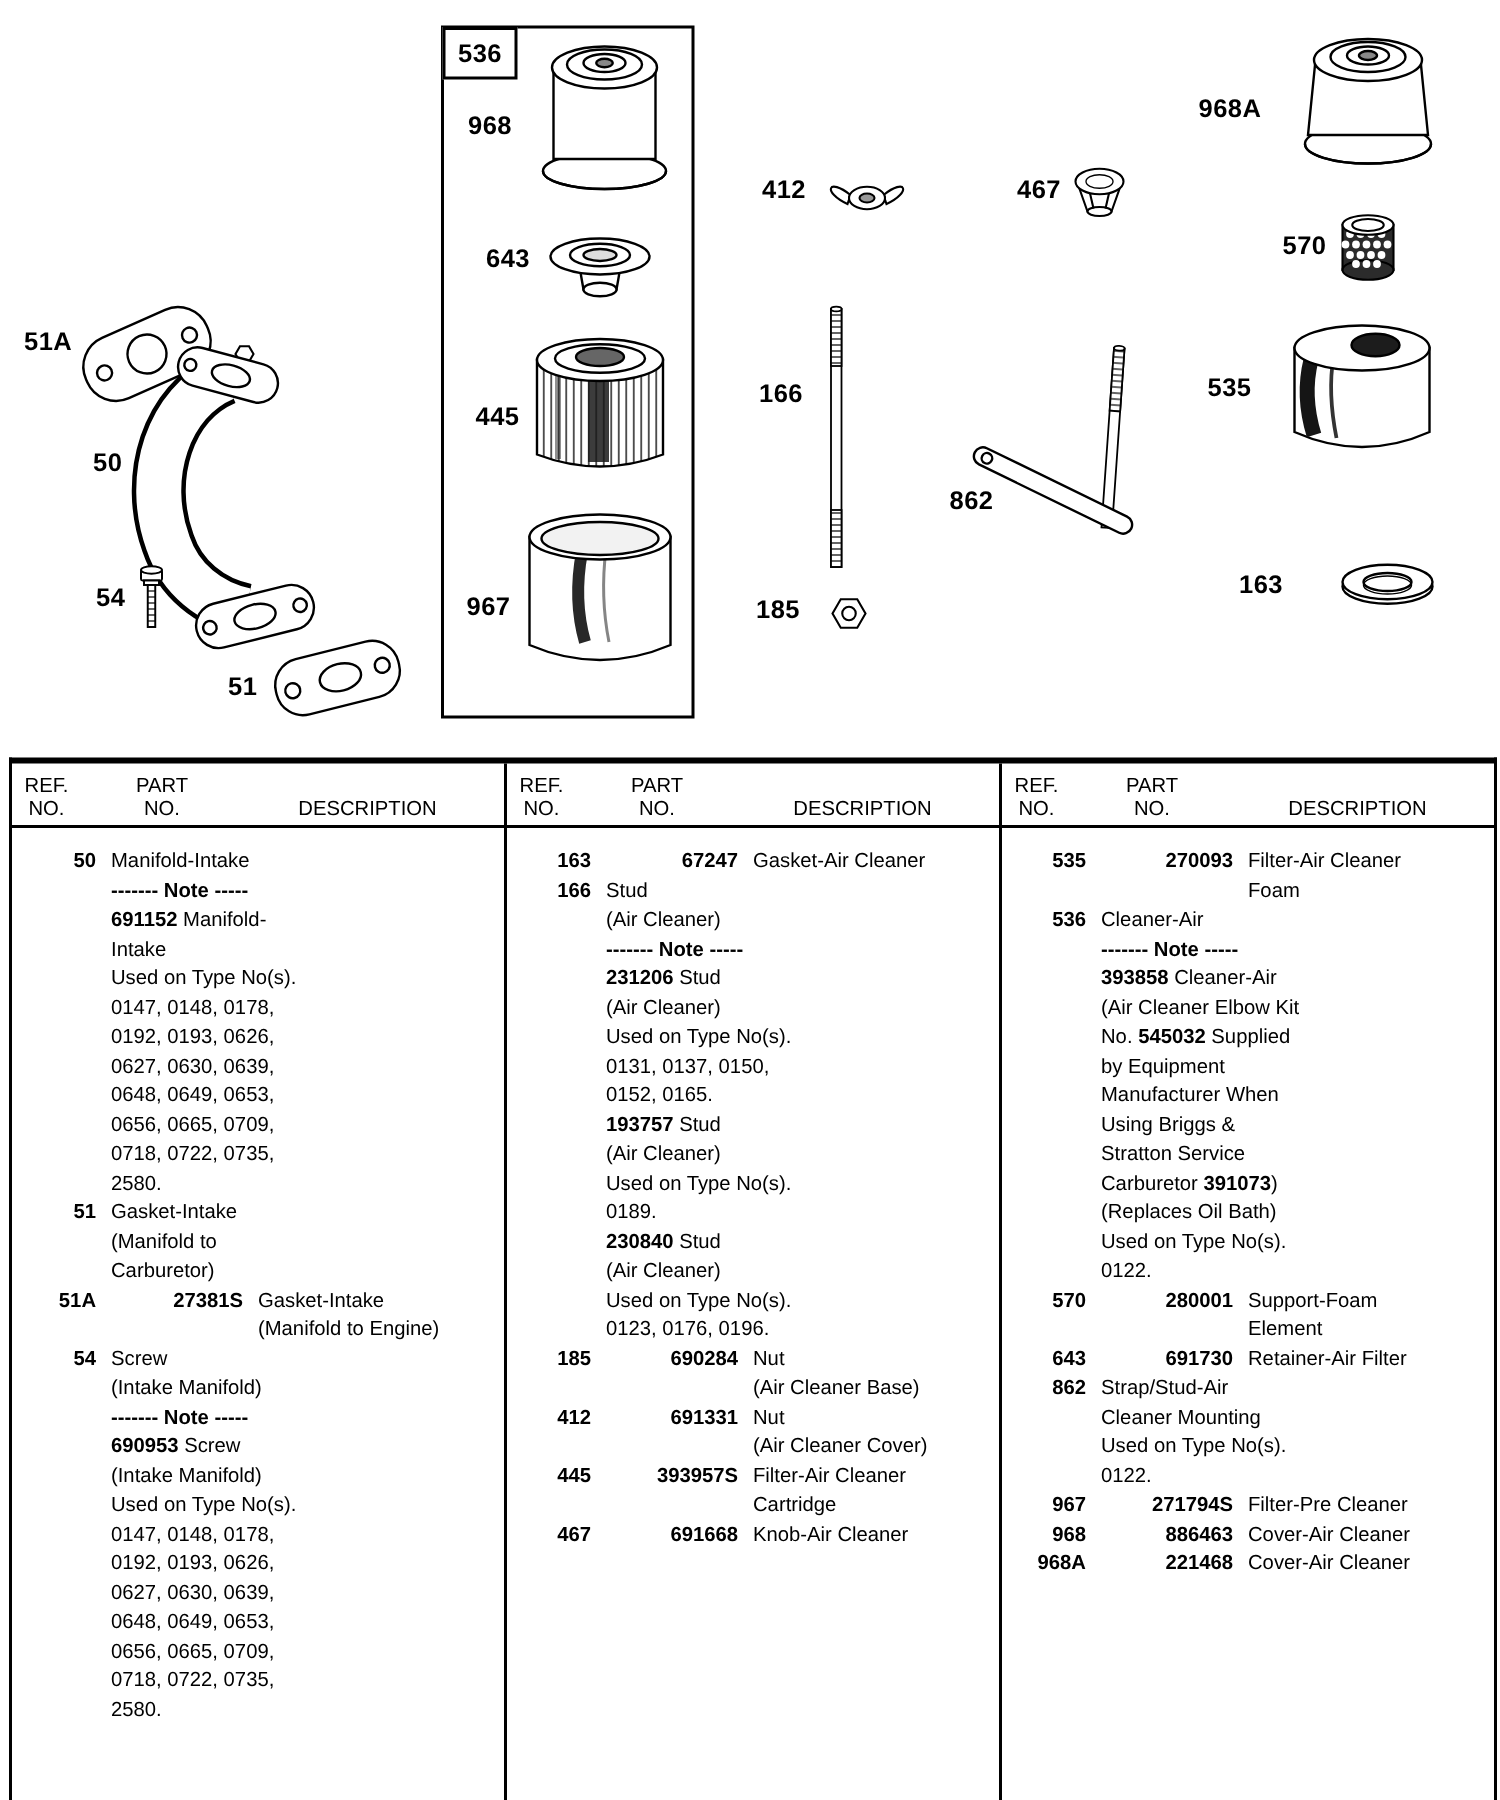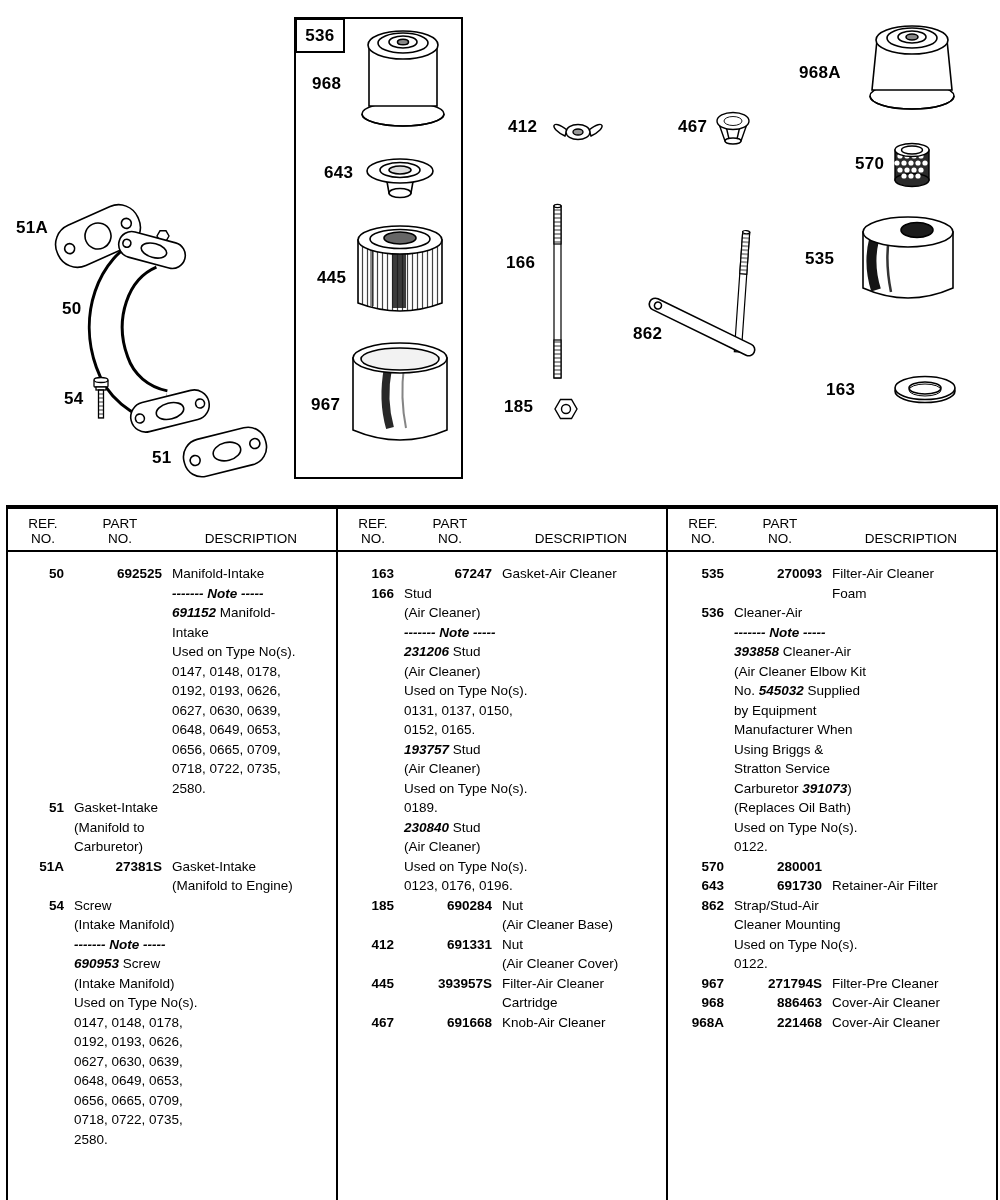--- a/index.html
+++ b/index.html
@@ -15,29 +15,29 @@
     display:flex;align-items:center;justify-content:center;}
   .parts-table{
     position:absolute;top:505px;left:6px;width:988px;height:695px;
     border-top:4px solid #000;border-left:2px solid #000;border-right:2px solid #000;
     display:flex;background:#fff;
   }
   .pcol{flex:1;min-width:0;border-right:2px solid #000;display:flex;flex-direction:column;}
   .pcol:last-child{border-right:0;}
   .phead{
     display:grid;grid-template-columns:46px 88px 1fr;column-gap:10px;
-    padding:7px 8px 4px 12px;border-bottom:2px solid #000;
+    padding:7px 8px 4px 0;border-bottom:2px solid #000;
     font-size:13.5px;line-height:15px;
   }
   .phead .h{display:flex;flex-direction:column;align-items:center;justify-content:flex-end;text-align:center;}
   .entries{flex:1;overflow:hidden;padding:12px 6px 0 10px;font-size:13.5px;line-height:19.5px;}
   .entry{display:grid;grid-template-columns:46px 88px 1fr;column-gap:10px;}
   .entry .ref,.entry .part{text-align:right;font-weight:700;white-space:nowrap;}
   .entry .desc{white-space:nowrap;}
-  .entry .desc .b{font-weight:700;font-style:italic;}
+  .entry .desc .b{font-weight:700;}
 </style>
 </head>
 <body>
 
 <div class="diagram">
   <svg width="1000" height="505" viewBox="0 0 1000 505">
     <defs>
       <pattern id="pleats" width="5" height="8" patternUnits="userSpaceOnUse">
         <rect width="5" height="8" fill="#fff"></rect>
         <line x1="2.5" y1="0" x2="2.5" y2="8" stroke="#444" stroke-width="1.2"></line>
@@ -247,21 +247,20 @@
         <span>PART</span>
         <span>NO.</span>
       </div>
       <div class="h">
         <span>DESCRIPTION</span>
       </div>
     </header>
     <div class="entries">
         <div class="entry">
           <div class="ref">50</div>
-          <div class="part">692525</div>
           <div class="desc">
             <div><span>Manifold-Intake</span></div>
             <div><span class="b">------- Note -----</span></div>
             <div><span class="b">691152</span><span> Manifold-</span></div>
             <div><span>Intake</span></div>
             <div><span>Used on Type No(s).</span></div>
             <div><span>0147, 0148, 0178,</span></div>
             <div><span>0192, 0193, 0626,</span></div>
             <div><span>0627, 0630, 0639,</span></div>
             <div><span>0648, 0649, 0653,</span></div>
@@ -421,20 +420,24 @@
             <div><span>Stratton Service</span></div>
             <div><span>Carburetor </span><span class="b">391073</span><span>)</span></div>
             <div><span>(Replaces Oil Bath)</span></div>
             <div><span>Used on Type No(s).</span></div>
             <div><span>0122.</span></div>
           </div>
         </div>
         <div class="entry">
           <div class="ref">570</div>
           <div class="part">280001</div>
+          <div class="desc">
+            <div><span>Support-Foam</span></div>
+            <div><span>Element</span></div>
+          </div>
         </div>
         <div class="entry">
           <div class="ref">643</div>
           <div class="part">691730</div>
           <div class="desc">
             <div><span>Retainer-Air Filter</span></div>
           </div>
         </div>
         <div class="entry">
           <div class="ref">862</div>

